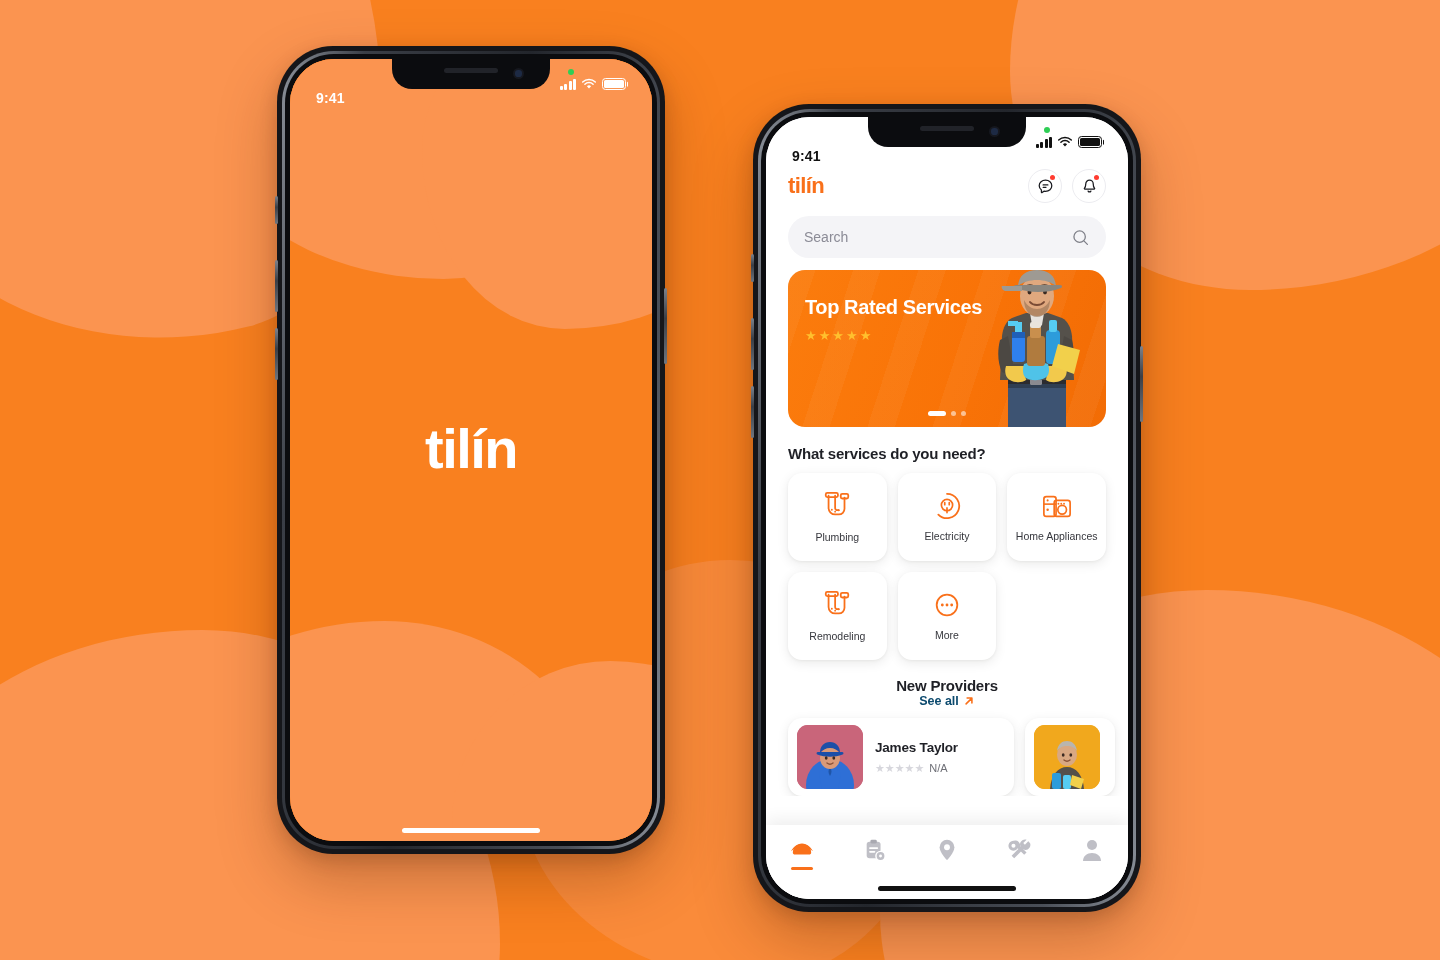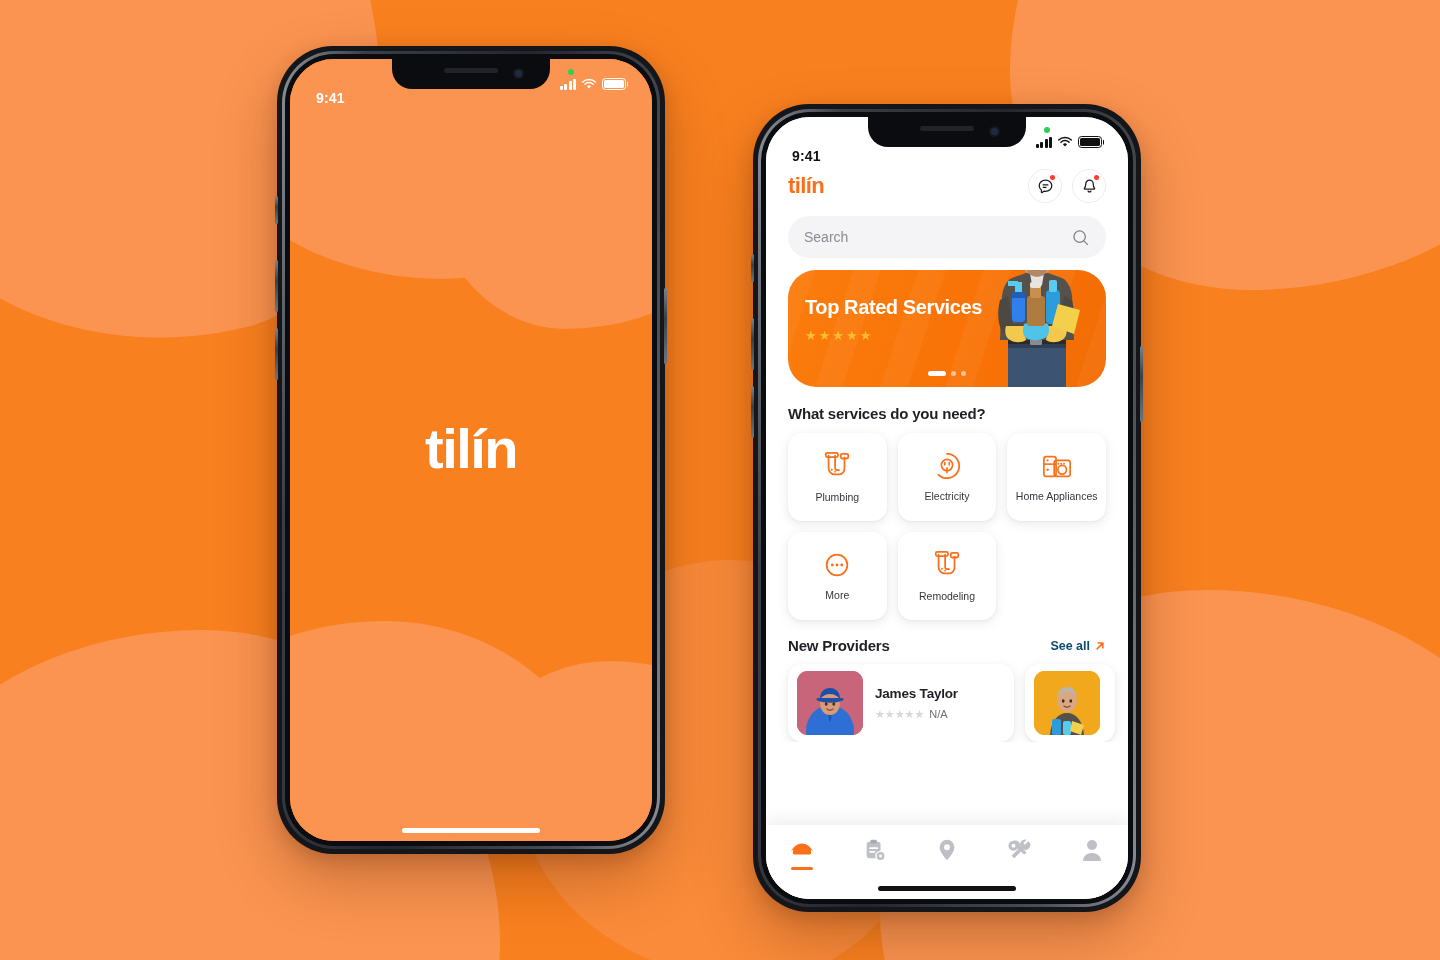--- a/index.html
+++ b/index.html
@@ -172,21 +172,21 @@
     display:flex; align-items:center; padding: 0 16px;
   }
   .searchbar input {
     flex:1; border:0; outline:0; background:transparent;
     font-family:inherit; font-size:14px; color:#2b2b31;
   }
   .searchbar input::placeholder { color:#8b8b96; }
 
   .banner-wrap { padding: 12px 22px 0 22px; }
   .banner {
-    position: relative; height: 117px; border-radius: 28px; overflow:hidden;
+    position: relative; height: 157px; border-radius: 17px; overflow:hidden;
     background: linear-gradient(108deg,#FB7C0D 0%,#F97307 55%,#F26C05 100%);
   }
   .banner .stripes {
     position:absolute; inset:0;
     background: repeating-linear-gradient(108deg, rgba(255,255,255,.045) 0 26px, rgba(255,255,255,0) 26px 62px);
   }
   .banner-copy { position:absolute; left: 17px; top: 26px; z-index:3; }
   .banner-title { color:#fff; font-size: 20px; font-weight: 800; letter-spacing:-.4px; }
   .banner-sub { color:#fff; font-size: 11px; line-height: 1.42; margin-top: 8px; max-width: 180px; opacity:.97;}
   .banner-stars { margin-top: 9px; display:flex; gap:2px; font-size: 13px; color:#FFC02E; }
@@ -213,20 +213,21 @@
     height: 88px; border-radius: 14px; background:#fff;
     box-shadow: 0 3px 12px rgba(26,20,14,.085), 0 1px 3px rgba(26,20,14,.05);
     display:flex; flex-direction:column; align-items:center; justify-content:center; gap: 9px;
     padding: 4px;
   }
   .svc-label { font-size: 10.5px; color:#36373d; text-align:center; line-height:1.22; }
 
   .providers-head {
     display:flex; align-items:center; justify-content:space-between;
     padding: 17px 22px 0 22px;
+    flex-direction: column;
   }
   .providers-head h3 { font-size: 15px; font-weight: 800; color:#1f2026; letter-spacing:-.2px; }
   .see-all { color:#0c4a6e; font-size: 12.5px; font-weight: 600; display:flex; align-items:center; gap:4px; }
 
   .providers-row {
     padding: 10px 22px 0 22px;
     display:flex; gap: 11px; overflow:hidden;
   }
   .prov-card {
     flex: 0 0 auto; width: 226px; height: 78px;
@@ -486,40 +487,40 @@
               <rect x="14" y="10" width="17" height="17" rx="2.5" fill="none" stroke="#F9701A" stroke-width="1.8"></rect>
               <circle cx="22.5" cy="20" r="4.6" fill="none" stroke="#F9701A" stroke-width="1.8"></circle>
               <circle cx="18.5" cy="13.6" r="1" fill="#F9701A"></circle>
               <circle cx="21.5" cy="13.6" r="1" fill="#F9701A"></circle>
               <circle cx="24.5" cy="13.6" r="1" fill="#F9701A"></circle>
             </svg>
             <div class="svc-label">Home Appliances</div>
           </div>
 
           <div class="svc-tile">
-            <svg width="30" height="30" viewBox="0 0 32 32">
-              <circle cx="16" cy="16" r="11" fill="none" stroke="#F9701A" stroke-width="1.9"></circle>
-              <circle cx="11" cy="16" r="1.5" fill="#F9701A"></circle>
-              <circle cx="16" cy="16" r="1.5" fill="#F9701A"></circle>
-              <circle cx="21" cy="16" r="1.5" fill="#F9701A"></circle>
-            </svg>
-            <div class="svc-label">More</div>
-          </div>
-
-          <div class="svc-tile">
             <svg width="30" height="32" viewBox="0 0 32 34">
               <path d="M7 6v13a7 7 0 0 0 7 7h4a6 6 0 0 0 6-6V8" fill="none" stroke="#F9701A" stroke-width="1.9" stroke-linecap="round"></path>
               <path d="M14 6v13a2.5 2.5 0 0 0 2.5 2.5H18" fill="none" stroke="#F9701A" stroke-width="1.9" stroke-linecap="round"></path>
               <rect x="4" y="3" width="13" height="4.5" rx="1.6" fill="none" stroke="#F9701A" stroke-width="1.9"></rect>
               <rect x="20" y="4" width="8" height="5" rx="1.6" fill="none" stroke="#F9701A" stroke-width="1.9"></rect>
               <circle cx="10.5" cy="21" r="1" fill="#F9701A"></circle>
               <circle cx="14" cy="23" r="1" fill="#F9701A"></circle>
               <circle cx="17.5" cy="21.5" r="1" fill="#F9701A"></circle>
             </svg>
             <div class="svc-label">Remodeling</div>
+          </div>
+
+          <div class="svc-tile">
+            <svg width="30" height="30" viewBox="0 0 32 32">
+              <circle cx="16" cy="16" r="11" fill="none" stroke="#F9701A" stroke-width="1.9"></circle>
+              <circle cx="11" cy="16" r="1.5" fill="#F9701A"></circle>
+              <circle cx="16" cy="16" r="1.5" fill="#F9701A"></circle>
+              <circle cx="21" cy="16" r="1.5" fill="#F9701A"></circle>
+            </svg>
+            <div class="svc-label">More</div>
           </div>
         </div>
 
         <div class="providers-head">
           <h3>New Providers</h3>
           <div class="see-all">
             <span>See all</span>
             <svg width="12" height="12" viewBox="0 0 14 14">
               <path d="M3.6 10.4 10.4 3.6M4.8 3.6h5.6v5.6" fill="none" stroke="#F9701A" stroke-width="1.8" stroke-linecap="round" stroke-linejoin="round"></path>
             </svg>

